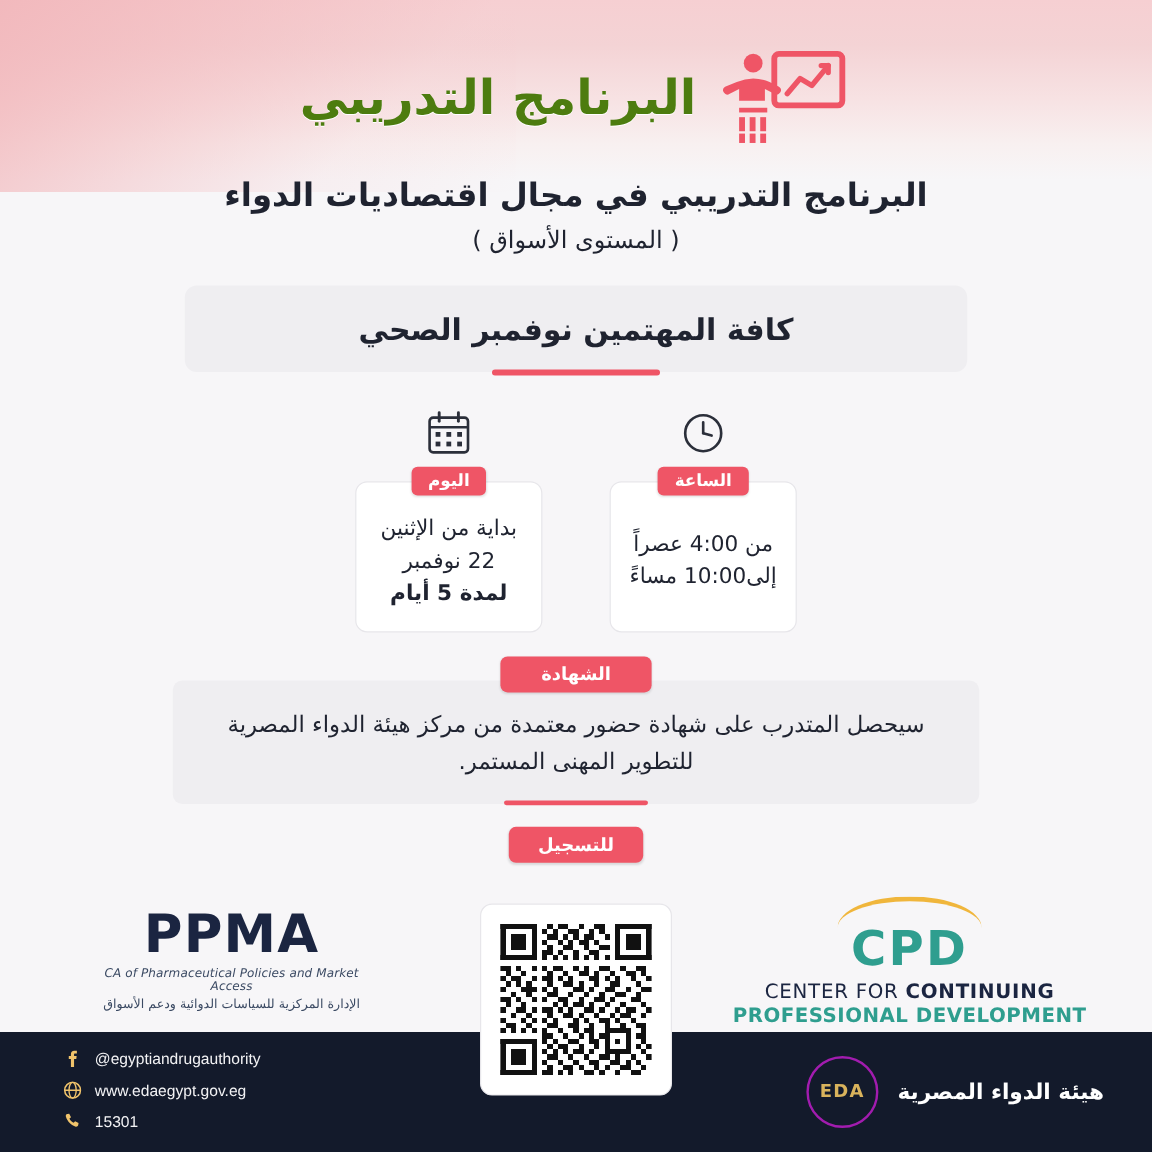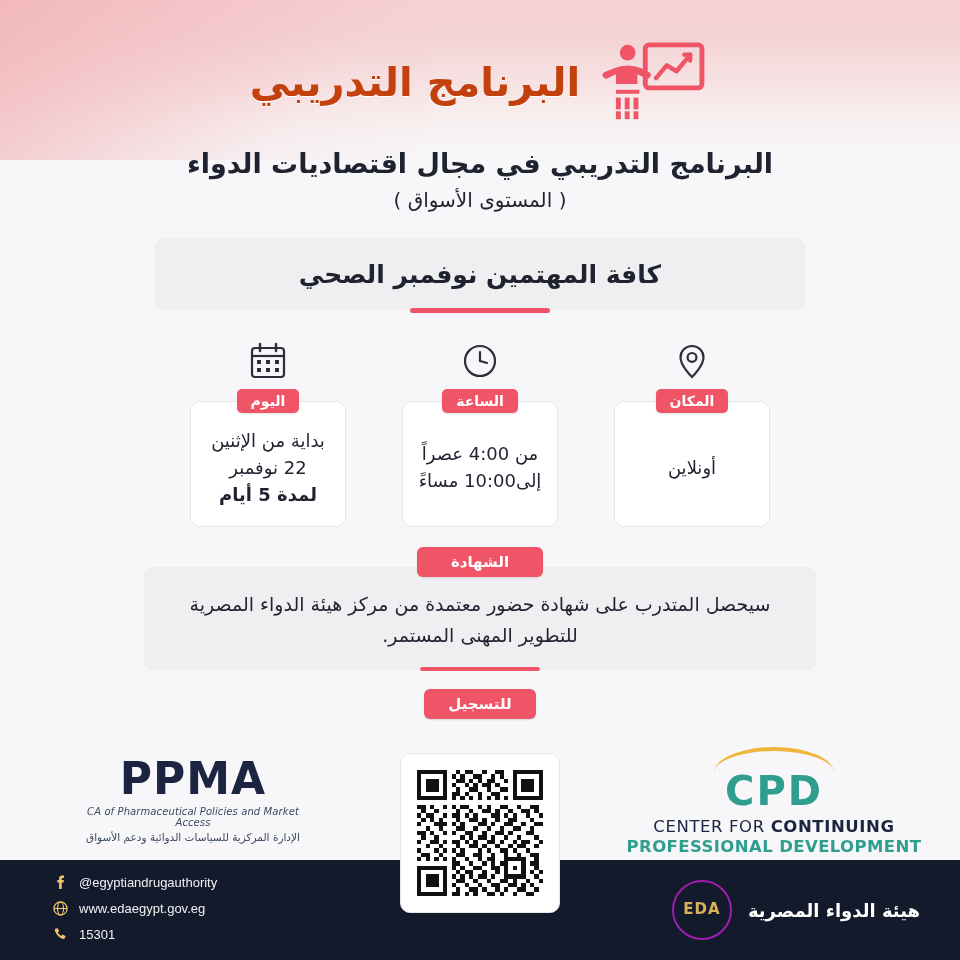--- a/index.html
+++ b/index.html
@@ -46,21 +46,21 @@
     flex-direction: row-reverse;
     align-items: center;
     justify-content: center;
     gap: 22px;
     padding-top: 34px;
     height: 96px;
   }
   .header-title {
     font-size: 40px;
     font-weight: bold;
-    color: #c2410c;
+    color: #4d7c0f;
     letter-spacing: 0px;
     line-height: 1;
     text-shadow: 0 1px 0 #fff;
   }
   .header-icon {
     width: 108px;
     height: 86px;
     position: relative;
   }
 
@@ -241,21 +241,21 @@
   }
   .qr {
     width: 126px;
     height: 126px;
     image-rendering: pixelated;
   }
 
   
   .logos {
     position: absolute;
-    left: 0; right: 0;
+    left: 0; right: 16px;
     top: 735px;
     height: 115px;
   }
   .ppma {
     position: absolute;
     left: 78px;
     top: 22px;
     width: 230px;
     text-align: center;
   }
@@ -477,32 +477,20 @@
             <line x1="20" y1="20" x2="27" y2="22" stroke="#2b2f3a" stroke-width="2.2" stroke-linecap="round"></line>
           </svg>
         </div>
         <div class="card-chip">الساعة</div>
         <div class="card-body">
           <span class="line">من 4:00 عصراً</span>
           <span class="line">إلى10:00 مساءً</span>
         </div>
       </div>
 
-      <div class="card">
-        <div class="card-icon">
-          <svg viewBox="0 0 40 40" width="40" height="40">
-            <path d="M20 5 c-6.4 0 -11.5 5.1 -11.5 11.4 c0 8.4 11.5 19.6 11.5 19.6 s11.5 -11.2 11.5 -19.6 C31.5 10.1 26.4 5 20 5 z" fill="none" stroke="#2b2f3a" stroke-width="2.2"></path>
-            <circle cx="20" cy="16.4" r="4.4" fill="none" stroke="#2b2f3a" stroke-width="2.2"></circle>
-          </svg>
-        </div>
-        <div class="card-chip">المكان</div>
-        <div class="card-body">
-          <span class="line">أونلاين</span>
-        </div>
-      </div>
     </div>
 
     <div class="cert-wrap">
       <div class="cert-chip">الشهادة</div>
       <div class="cert-box">
         <div>سيحصل المتدرب على شهادة حضور معتمدة من مركز هيئة الدواء المصرية</div>
         <div>للتطوير المهنى المستمر.</div>
       </div>
       <div class="cert-bar"></div>
     </div>

